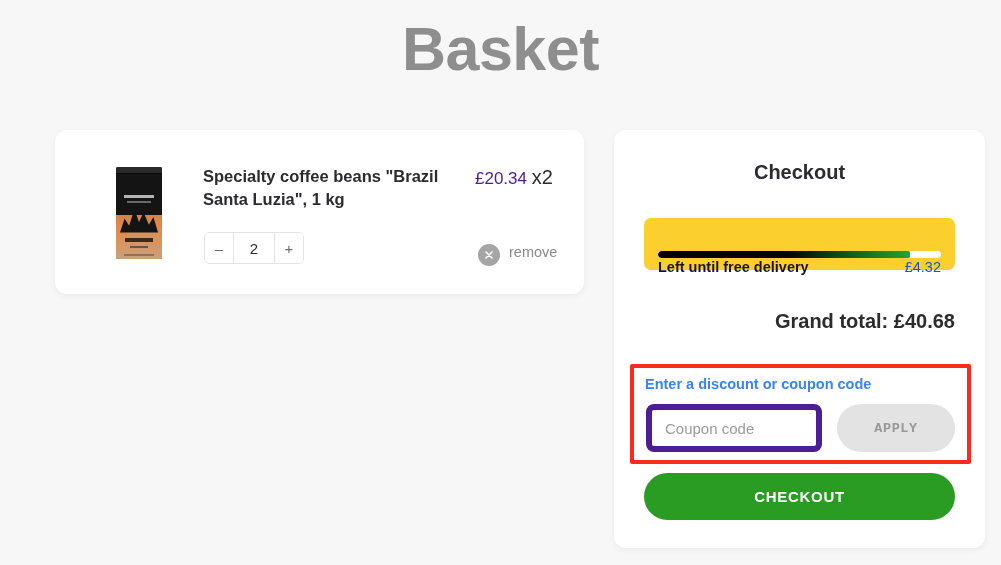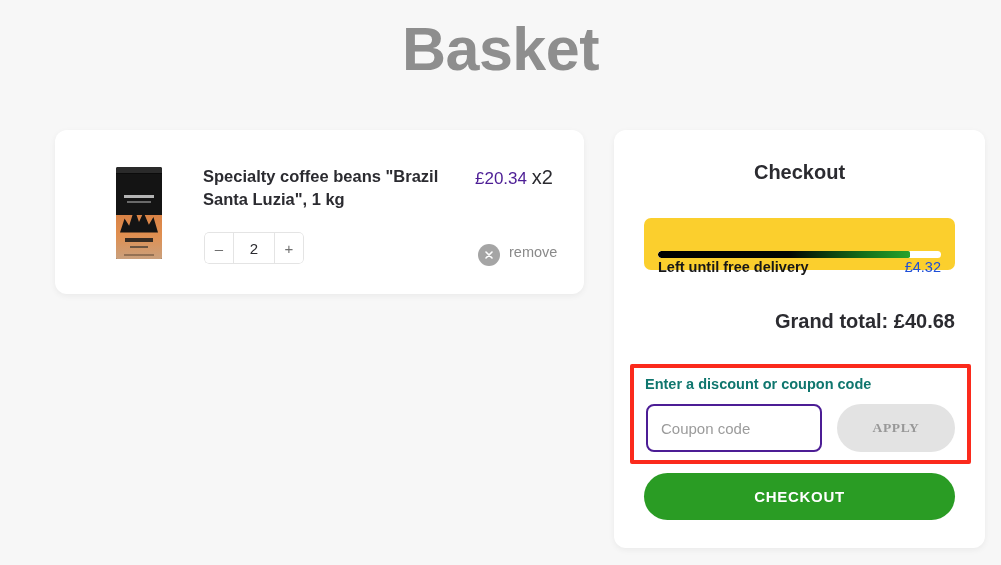--- a/index.html
+++ b/index.html
@@ -301,49 +301,49 @@
     border: 4px solid #fb2a1c;
     background: #ffffff;
     border-radius: 2px;
   }
   .coupon-title {
     position: absolute;
     left: 11px;
     top: 8px;
     font-size: 14.5px;
     font-weight: bold;
-    color: #0f766e;
+    color: #3b82f6;
   }
   .coupon-input {
     position: absolute;
     left: 12px;
     top: 36px;
     width: 176px;
     height: 48px;
-    border: 2px solid #4c1d95;
+    border: 6px solid #4c1d95;
     border-radius: 8px;
     background: #fff;
     font-family: "Liberation Sans", sans-serif;
     font-size: 15px;
     color: #2b2b30;
     padding: 0 13px;
     outline: none;
   }
   .coupon-input::placeholder { color: #9b9b9b; }
   .apply-button {
     position: absolute;
     left: 203px;
     top: 36px;
     width: 118px;
     height: 48px;
     border: none;
     border-radius: 24px;
     background: #e3e3e3;
     color: #989898;
-    font-family: Liberation Serif, serif;
+    font-family: Liberation Mono, monospace;
     font-size: 13.5px;
     font-weight: bold;
     letter-spacing: 0.6px;
     cursor: default;
   }
 
   
   .checkout-button {
     position: absolute;
     left: 644px;

